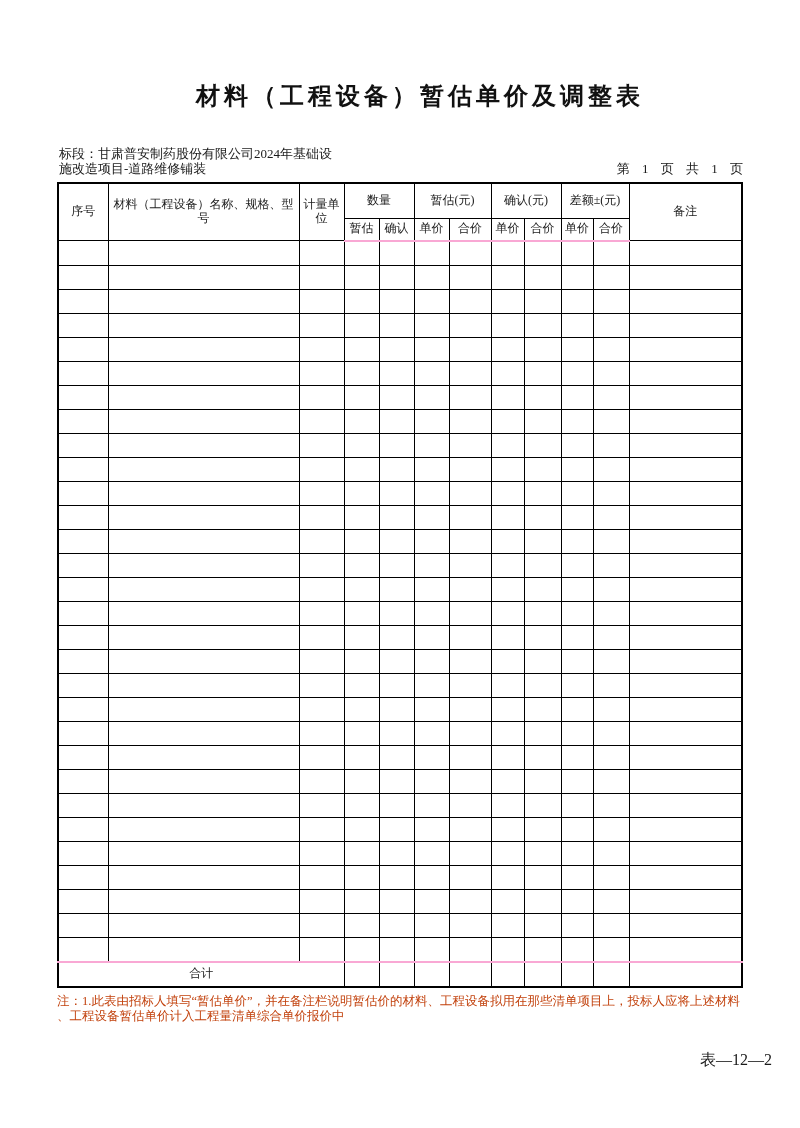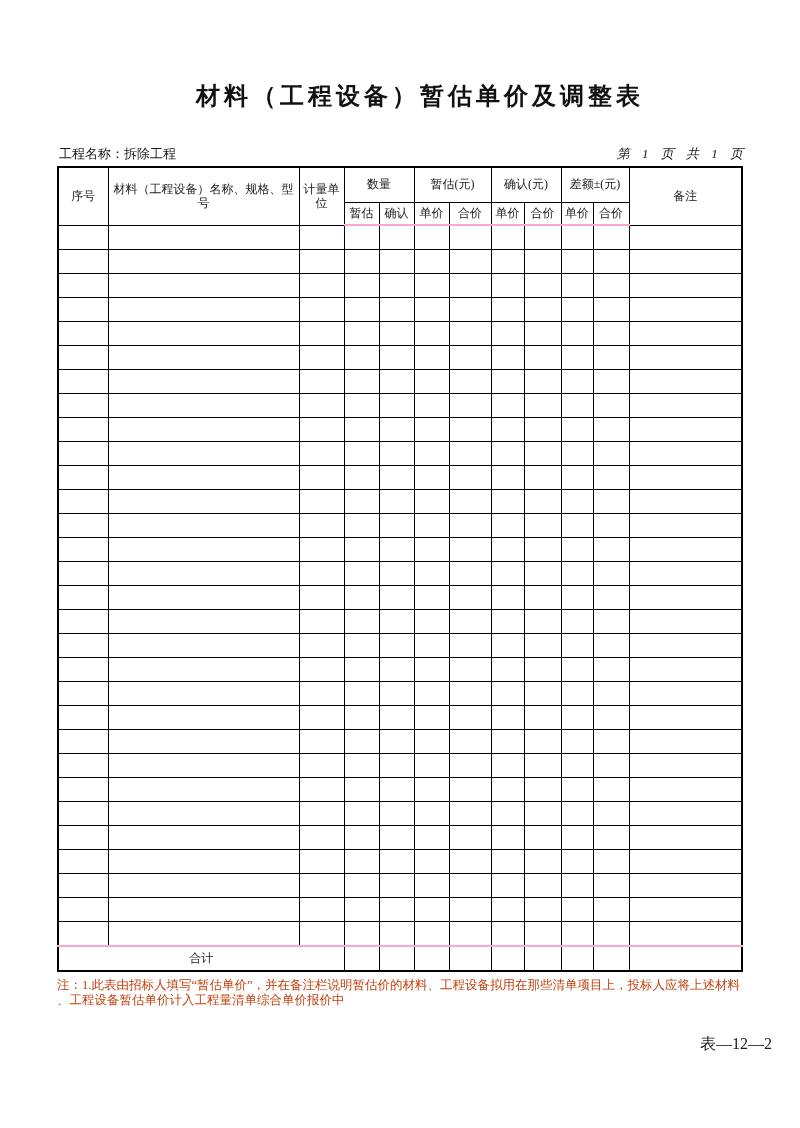--- a/index.html
+++ b/index.html
@@ -30,21 +30,20 @@
     margin: 34px 57px 5px 59px;
     font-size: 13px;
     line-height: 1.18;
   }
   .meta-project { width: 243px; }
   .meta-section { width: 300px; }
   .meta-page {
     margin-left: auto;
     white-space: nowrap;
     word-spacing: 9px;
-    font-style: italic;
   }
   table.form {
     margin-left: 57px;
     width: 684px;
     border-collapse: collapse;
     table-layout: fixed;
     border: 2px solid #000000;
   }
   table.form th, table.form td {
     border: 1px solid #000000;
@@ -79,21 +78,24 @@
   }
 </style>
 </head>
 <body>
 
 <div class="page">
 
   <div class="doc-title">材料（工程设备）暂估单价及调整表</div>
 
   <div class="meta">
-    <div class="meta-project">工程名称：拆除工程</div>
+    <div class="meta-section">
+      <div>标段：甘肃普安制药股份有限公司2024年基础设</div>
+      <div>施改造项目-道路维修铺装</div>
+    </div>
     <div class="meta-page">第 1 页 共 1 页</div>
   </div>
 
   <table class="form">
     <colgroup>
       <col style="width:50px">
         <col style="width:191px">
         <col style="width:45px">
       <col style="width:35px">
         <col style="width:35px">

